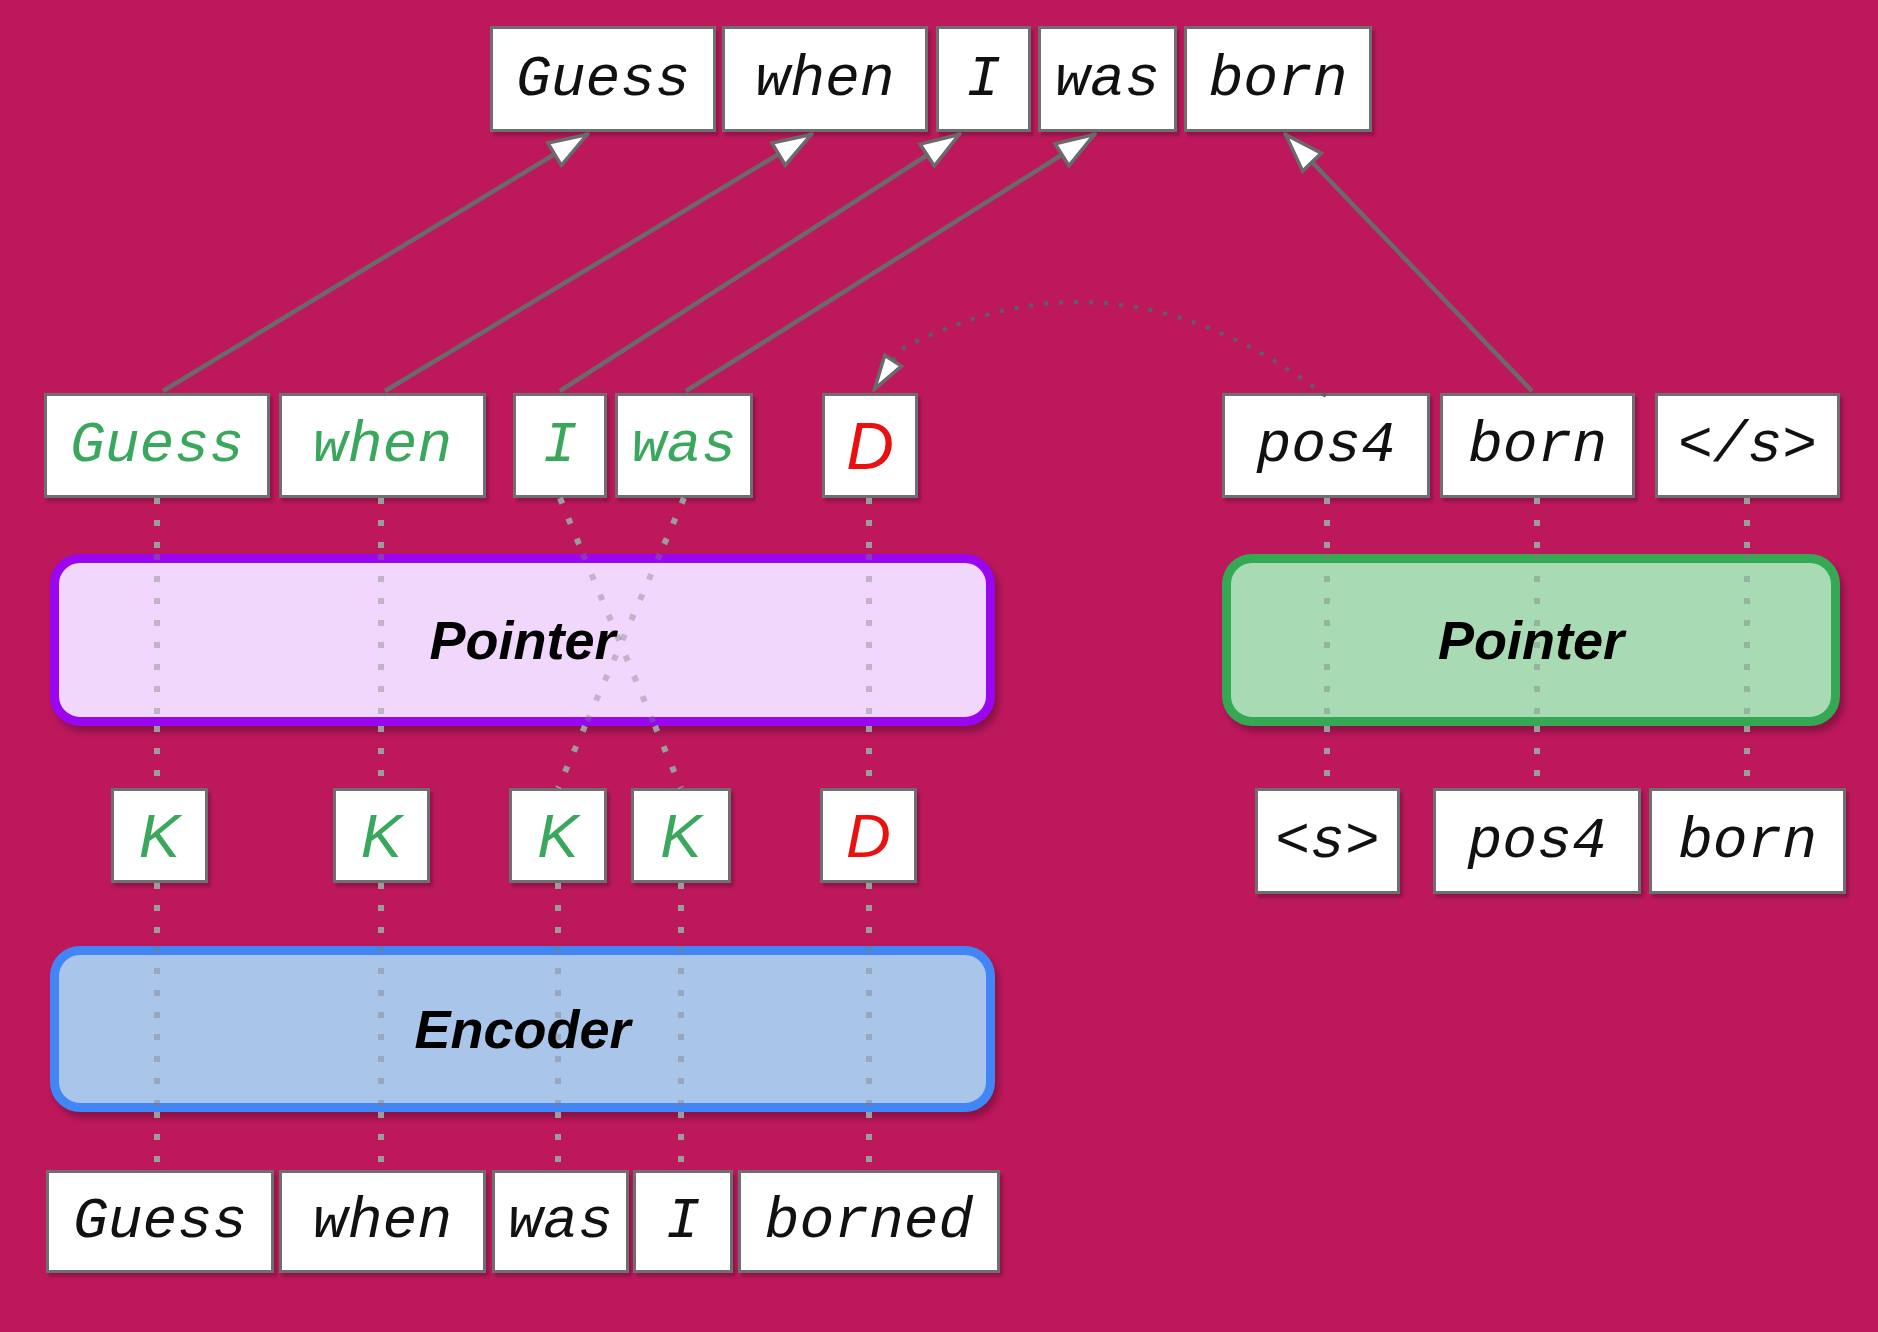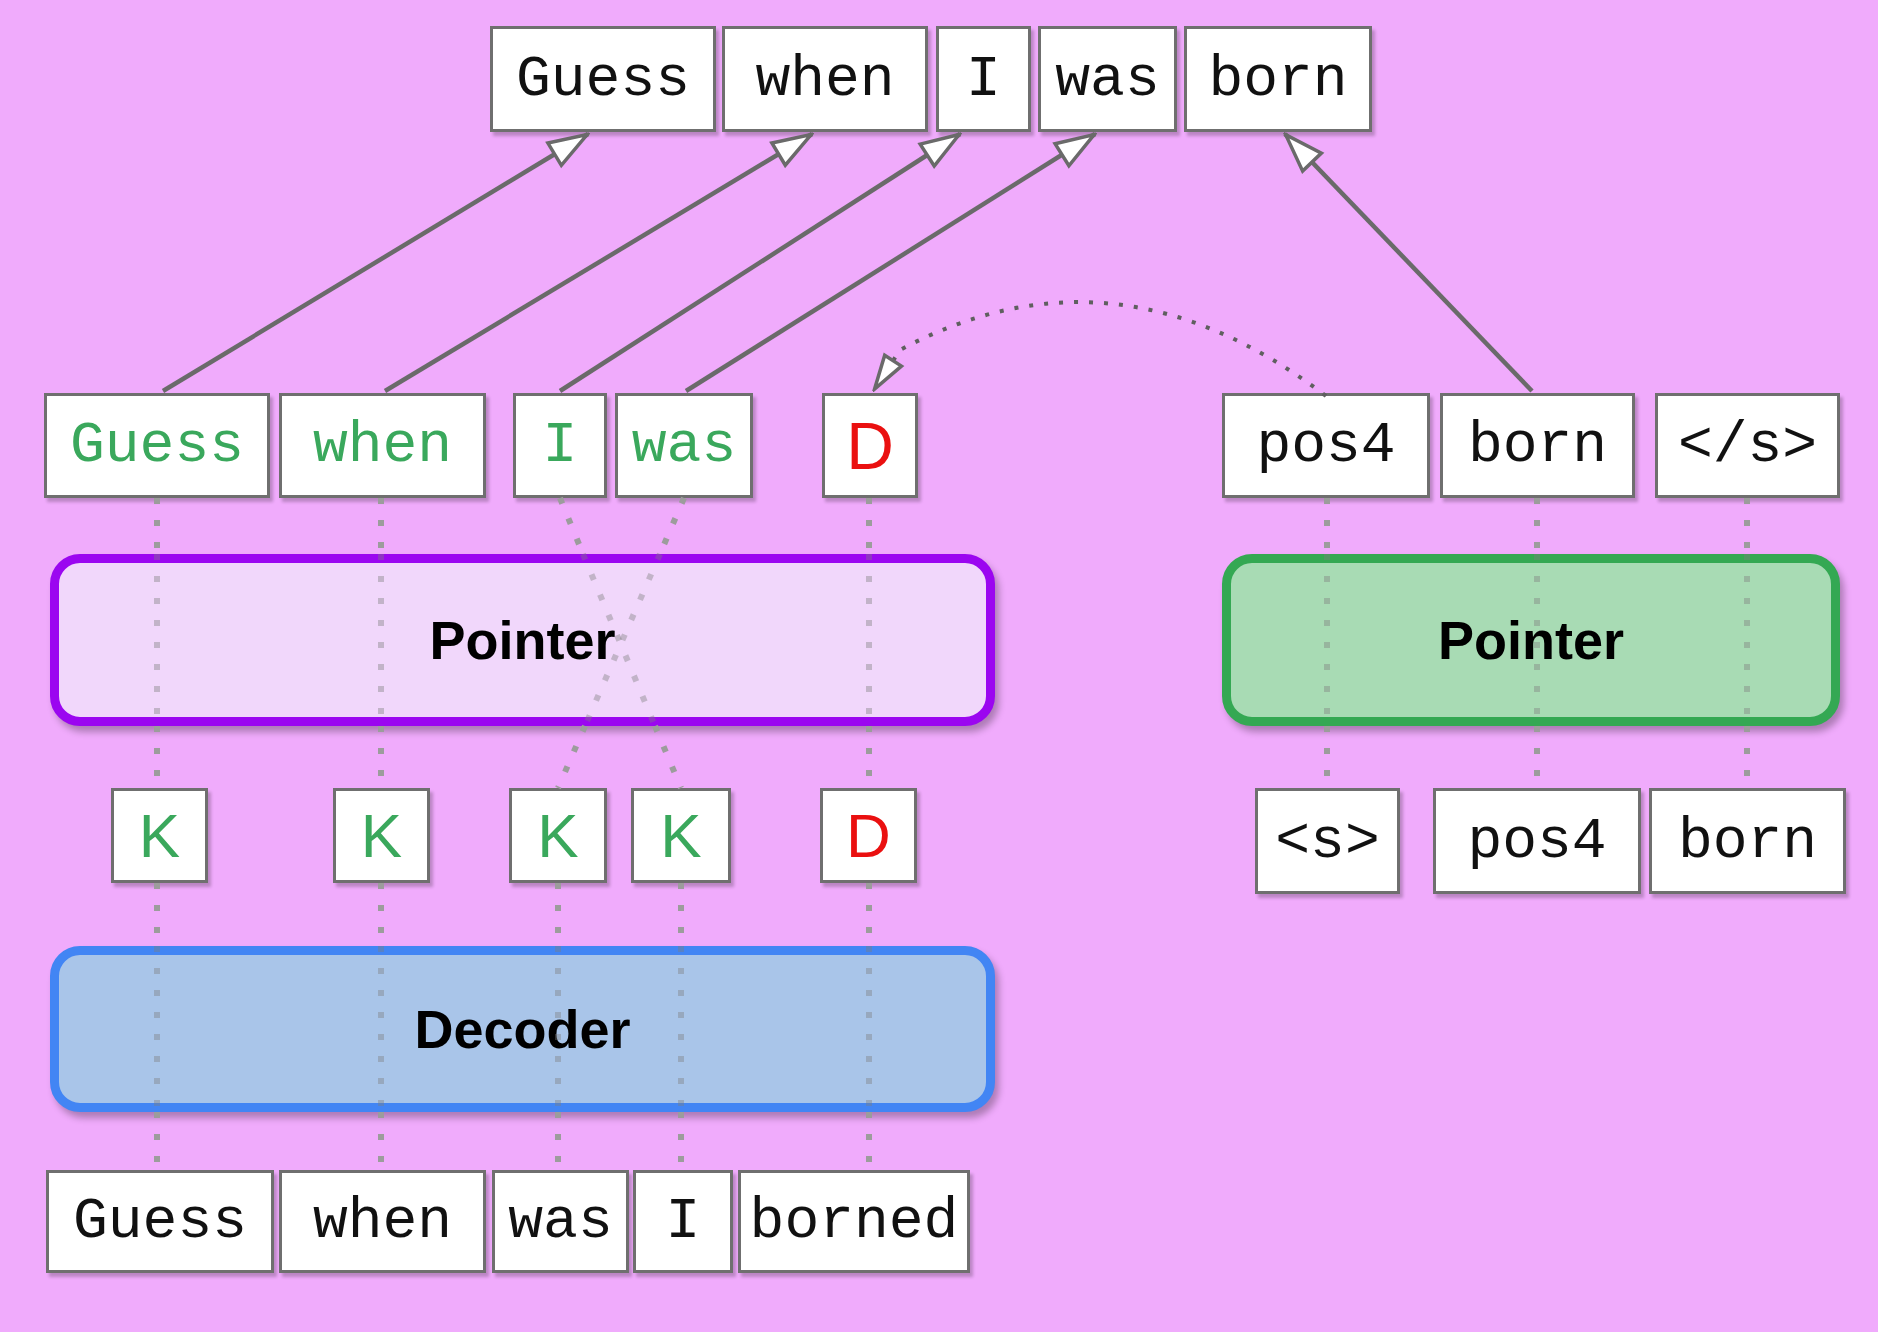--- a/index.html
+++ b/index.html
@@ -1,21 +1,22 @@
 <!DOCTYPE html>
 <html style="--pointer-border: #9b06f0; --pointer-fill: #f1d7fb; --encoder-border: #4285f4; --encoder-fill: #a9c5e9; --decoder-border: #34a853; --decoder-fill: #a8dbb4; --token-green: #3aa85c; --token-red: #ea1010; --box-border: #6f6f6f; --arrow-gray: #6a6a6a; --dot-gray: #9c9c9c;"><head>
 <meta charset="utf-8">
 <style>
   html,body{margin:0;padding:0;background:#fff;}
   .canvas{
     position:relative;
     width:1878px;height:1332px;
-    background:#f0abfc;
+    background:#be185d;
     overflow:hidden;
     font-family:"Liberation Sans", sans-serif;
+    font-style:italic;
   }
   
   .tok{
     position:absolute;
     box-sizing:border-box;
     border:3px solid var(--box-border,#6f6f6f);
     background:#fff;
     display:flex;align-items:center;justify-content:center;
     font-family:"Liberation Mono","DejaVu Sans Mono",monospace;
     color:#111;
@@ -75,37 +76,37 @@
   <div class="tok f58 green" style="left:513px;top:393px;width:94px;height:105px">I</div>
   <div class="tok f58 green" style="left:615px;top:393px;width:138px;height:105px">was</div>
   <div class="tok kd kd-big red" style="left:822px;top:393px;width:96px;height:105px">D</div>
 
   <div class="tok f58" style="left:1222px;top:393px;width:208px;height:105px">pos4</div>
   <div class="tok f58" style="left:1440px;top:393px;width:195px;height:105px">born</div>
   <div class="tok f58" style="left:1655px;top:393px;width:185px;height:105px">&lt;/s&gt;</div>
 
   <div class="block pointer" style="left:50px;top:554px;width:945px;height:172px">Pointer</div>
   <div class="block decoder" style="left:1222px;top:554px;width:618px;height:172px">Pointer</div>
-  <div class="block encoder" style="left:50px;top:946px;width:945px;height:166px">Decoder</div>
+  <div class="block encoder" style="left:50px;top:946px;width:945px;height:166px">Encoder</div>
 
   <div class="tok kd green" style="left:111px;top:788px;width:97px;height:95px">K</div>
   <div class="tok kd green" style="left:333px;top:788px;width:97px;height:95px">K</div>
   <div class="tok kd green" style="left:509px;top:788px;width:98px;height:95px">K</div>
   <div class="tok kd green" style="left:631px;top:788px;width:100px;height:95px">K</div>
   <div class="tok kd red" style="left:820px;top:788px;width:97px;height:95px">D</div>
 
   <div class="tok f58" style="left:1255px;top:788px;width:145px;height:106px">&lt;s&gt;</div>
   <div class="tok f58" style="left:1433px;top:788px;width:208px;height:106px">pos4</div>
   <div class="tok f58" style="left:1649px;top:788px;width:197px;height:106px">born</div>
 
   <div class="tok f58" style="left:46px;top:1170px;width:228px;height:103px">Guess</div>
   <div class="tok f58" style="left:279px;top:1170px;width:207px;height:103px">when</div>
   <div class="tok f58" style="left:492px;top:1170px;width:137px;height:103px">was</div>
   <div class="tok f58" style="left:633px;top:1170px;width:100px;height:103px">I</div>
-  <div class="tok f58" style="left:738px;top:1170px;width:232px;height:103px">borned</div>
+  <div class="tok f58" style="left:738px;top:1170px;width:262px;height:103px">borned</div>
 
   <svg class="overlay" width="1878" height="1332" viewBox="0 0 1878 1332">
     <defs>
       <marker id="head" markerUnits="userSpaceOnUse" markerWidth="44" markerHeight="34" refX="42" refY="17" orient="auto">
         <path class="head-path" d="M3,4 L41,17 L3,30 Z"></path>
       </marker>
       <marker id="head2" markerUnits="userSpaceOnUse" markerWidth="40" markerHeight="30" refX="38" refY="15" orient="auto">
         <path class="head-path" d="M3,5 L37,15 L3,25 Z"></path>
       </marker>
     </defs>

